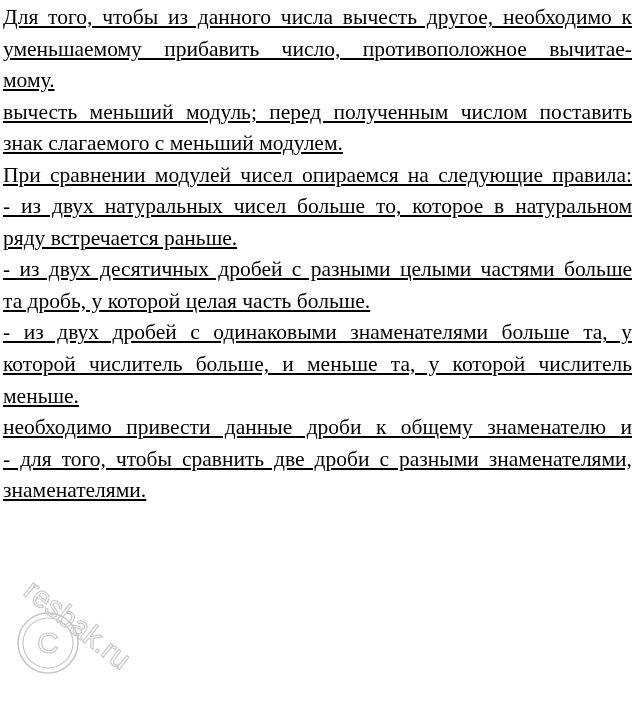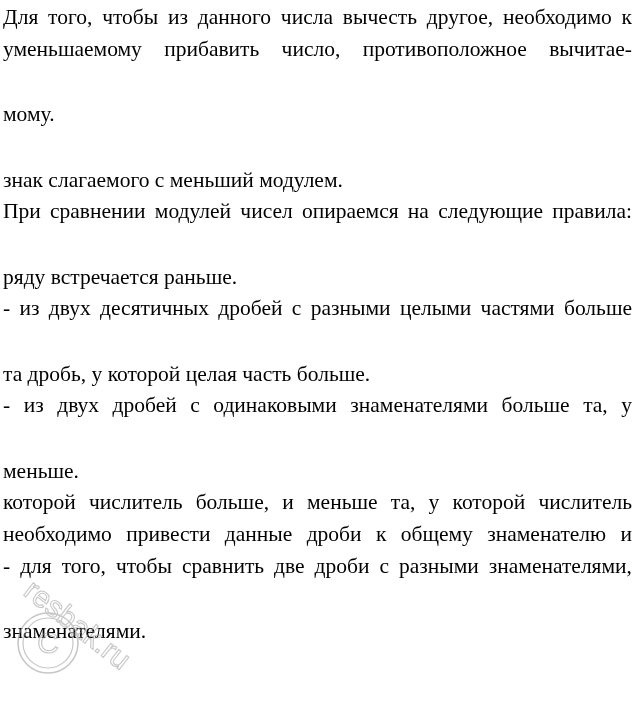--- a/index.html
+++ b/index.html
@@ -5,54 +5,56 @@
   html, body { margin: 0; padding: 0; background: #ffffff; }
   body { width: 635px; height: 711px; overflow: hidden; position: relative; }
   .page {
     position: absolute; left: 3px; top: 2px; width: 629px;
     font-family: "Liberation Serif", "DejaVu Serif", serif;
     font-size: 21.5px; color: #000;
   }
   .line {
     height: 31.55px; line-height: 31.55px;
     white-space: nowrap; overflow: visible;
-    text-align: justify; text-align-last: justify;
+    text-align: justify; text-align-last: justify; text-decoration: underline;
   }
-  .line.last { text-align-last: left; margin-top: 34px; }
+  .line.last { text-align-last: left; }
   .watermark {
     position: absolute; left: 8px; top: 548px; width: 150px; height: 150px;
     pointer-events: none; opacity: 0.55;
   }
 </style>
 </head>
 <body>
 
 <div class="page">
   <div>
     <div class="line">Для того, чтобы из данного числа вычесть другое, необходимо к</div>
     <div class="line">уменьшаемому прибавить число, противоположное вычитае-</div>
     <div class="line last">мому.</div>
   </div>
   <div>
+    <div class="line">вычесть меньший модуль; перед полученным числом поставить</div>
     <div class="line last">знак слагаемого с меньший модулем.</div>
   </div>
   <div>
     <div class="line">При сравнении модулей чисел опираемся на следующие правила:</div>
   </div>
   <div>
+    <div class="line">- из двух натуральных чисел больше то, которое в натуральном</div>
     <div class="line last">ряду встречается раньше.</div>
   </div>
   <div>
     <div class="line">- из двух десятичных дробей с разными целыми частями больше</div>
     <div class="line last">та дробь, у которой целая часть больше.</div>
   </div>
   <div>
     <div class="line">- из двух дробей с одинаковыми знаменателями больше та, у</div>
+    <div class="line">которой числитель больше, и меньше та, у которой числитель</div>
     <div class="line last">меньше.</div>
-    <div class="line">которой числитель больше, и меньше та, у которой числитель</div>
   </div>
   <div>
     <div class="line">необходимо привести данные дроби к общему знаменателю и</div>
     <div class="line">- для того, чтобы сравнить две дроби с разными знаменателями,</div>
     <div class="line last">знаменателями.</div>
   </div>
 </div>
 
 <div class="watermark">
   <svg width="150" height="150" viewBox="0 0 150 150">

